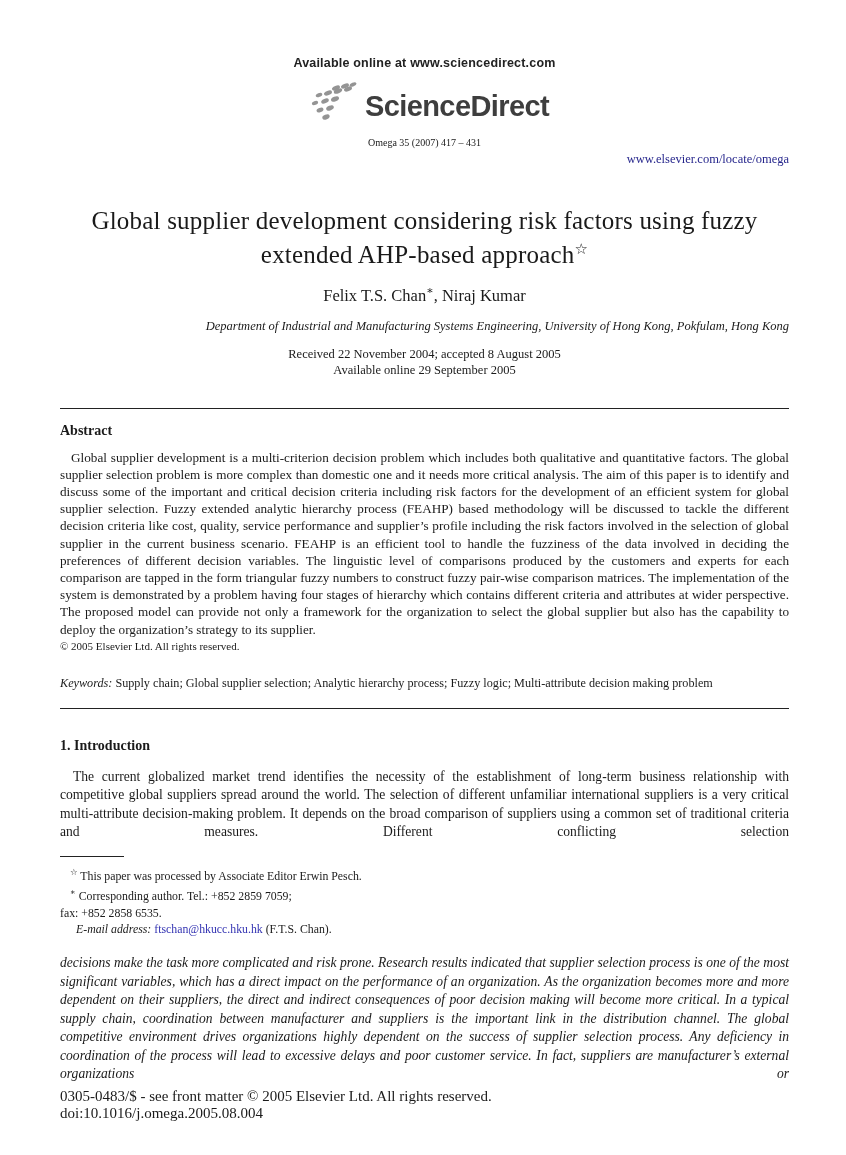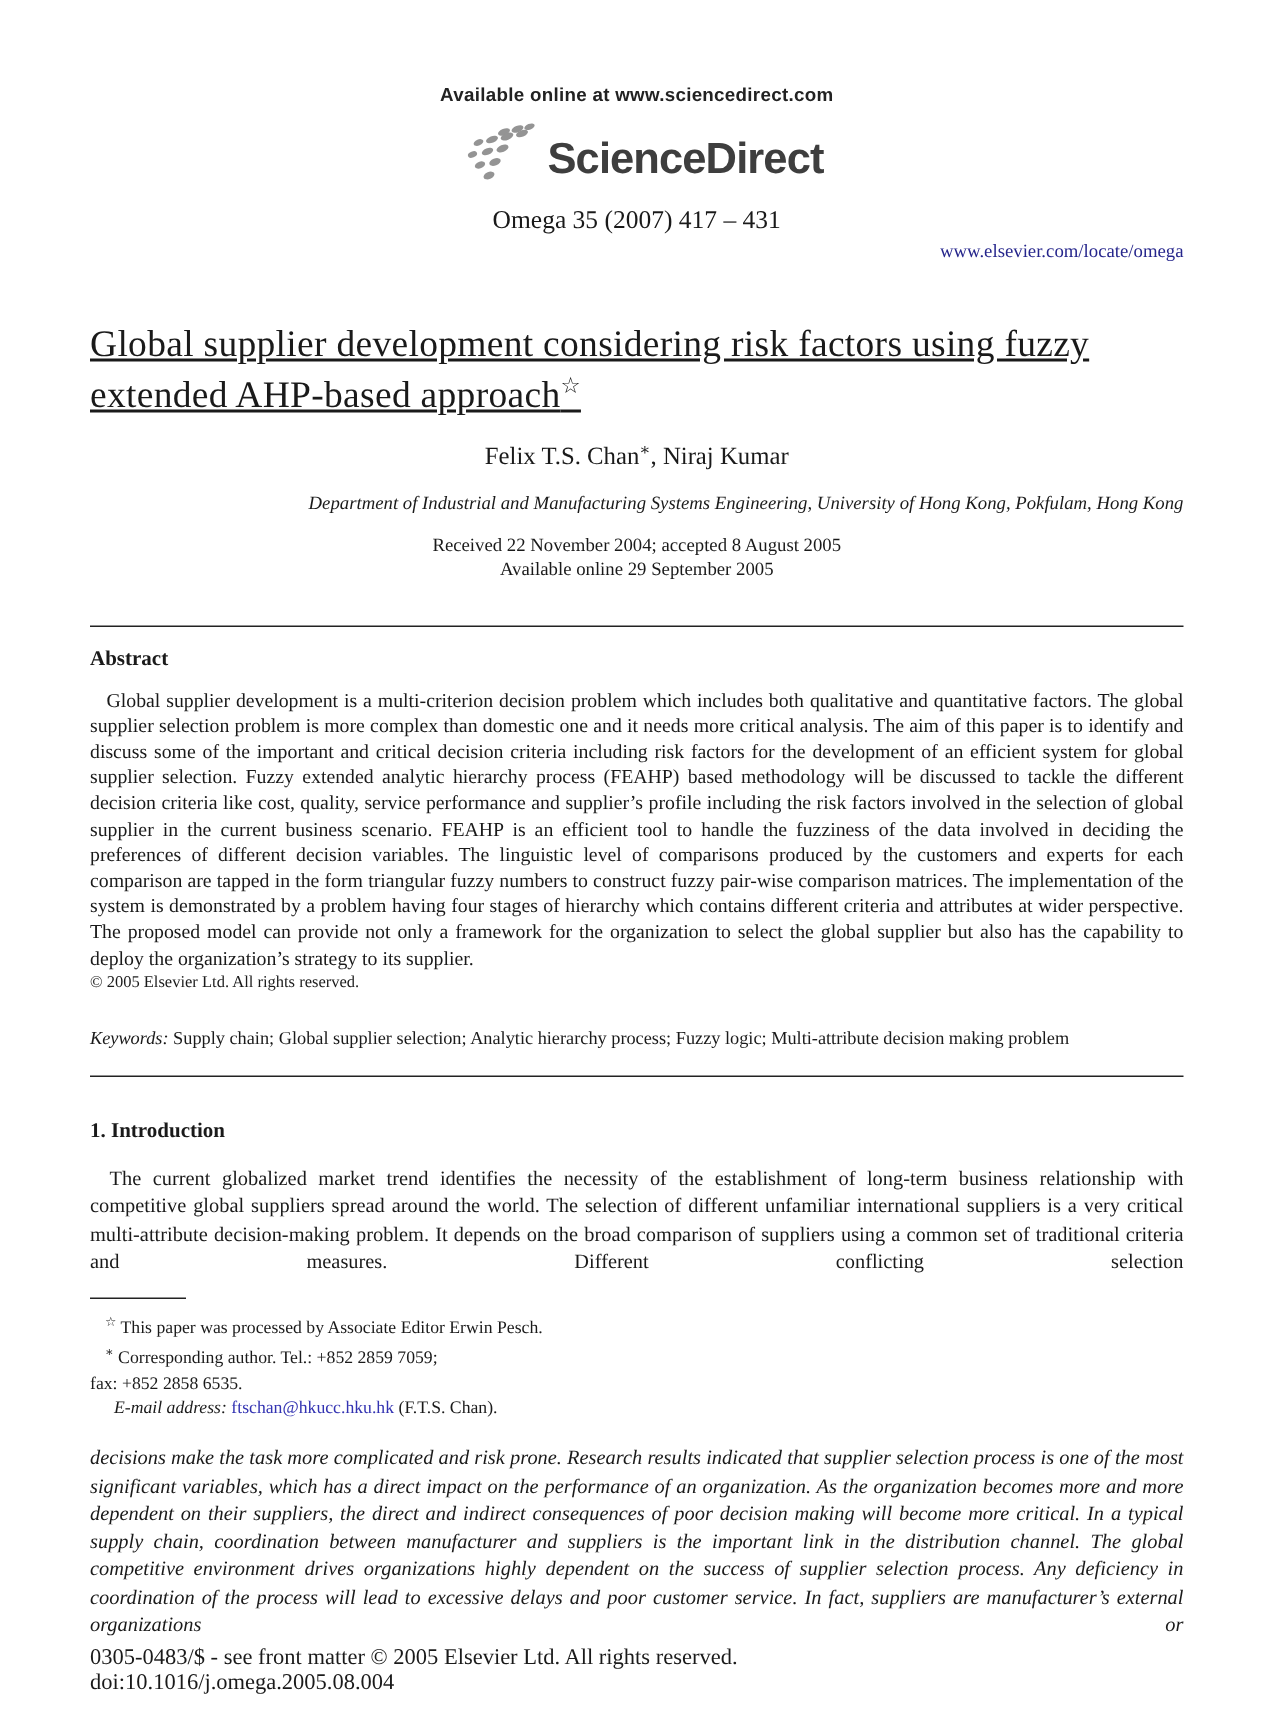--- a/index.html
+++ b/index.html
@@ -15,25 +15,25 @@
     font-family:"Liberation Sans","DejaVu Sans",sans-serif;
     font-size:12.5px; font-weight:bold; color:#222; letter-spacing:.2px;
   }
   .logo { margin-top:4px; height:50px; display:flex; align-items:flex-end; justify-content:center; gap:7px; }
   .logo svg { display:block; }
   .logo-text {
     font-family:"Liberation Sans","DejaVu Sans",sans-serif;
     font-size:29px; font-weight:600; color:#3e3e3e; letter-spacing:-.6px;
     line-height:1; padding-bottom:3px;
   }
-  .jref { margin-top:13px; font-size:17px; }
+  .jref { margin-top:13px; font-size:10px; }
   .jurl-row { text-align:right; margin-top:1px; }
   .jurl { font-size:12.5px; color:var(--link_navy,#26268c); text-decoration:none; cursor:pointer; }
   
-  .title { margin:37px 0 0; font-weight:normal; font-size:25px; line-height:34px; text-align:left; letter-spacing:.2px;text-decoration:underline; }
+  .title { margin:37px 0 0; font-weight:normal; font-size:25px; line-height:34px; text-align:center; letter-spacing:.2px; }
   .title .star { font-size:15px; vertical-align:super; line-height:0; }
   .authors { margin-top:12px; text-align:center; font-size:16.5px; }
   .authors sup { font-size:11px; }
   .affiliation { margin-top:13px; text-align:right; font-style:italic; font-size:12.5px; }
   .dates { margin-top:12px; text-align:center; font-size:12.5px; line-height:16px; }
   
   .rule { border:none; border-top:1.6px solid #222; margin:30px 0 0; }
   .rule.thin { border-top:1.2px solid #222; margin-top:17px; }
   
   .abstract h2 { margin:14px 0 0; font-size:14px; font-weight:bold; }

